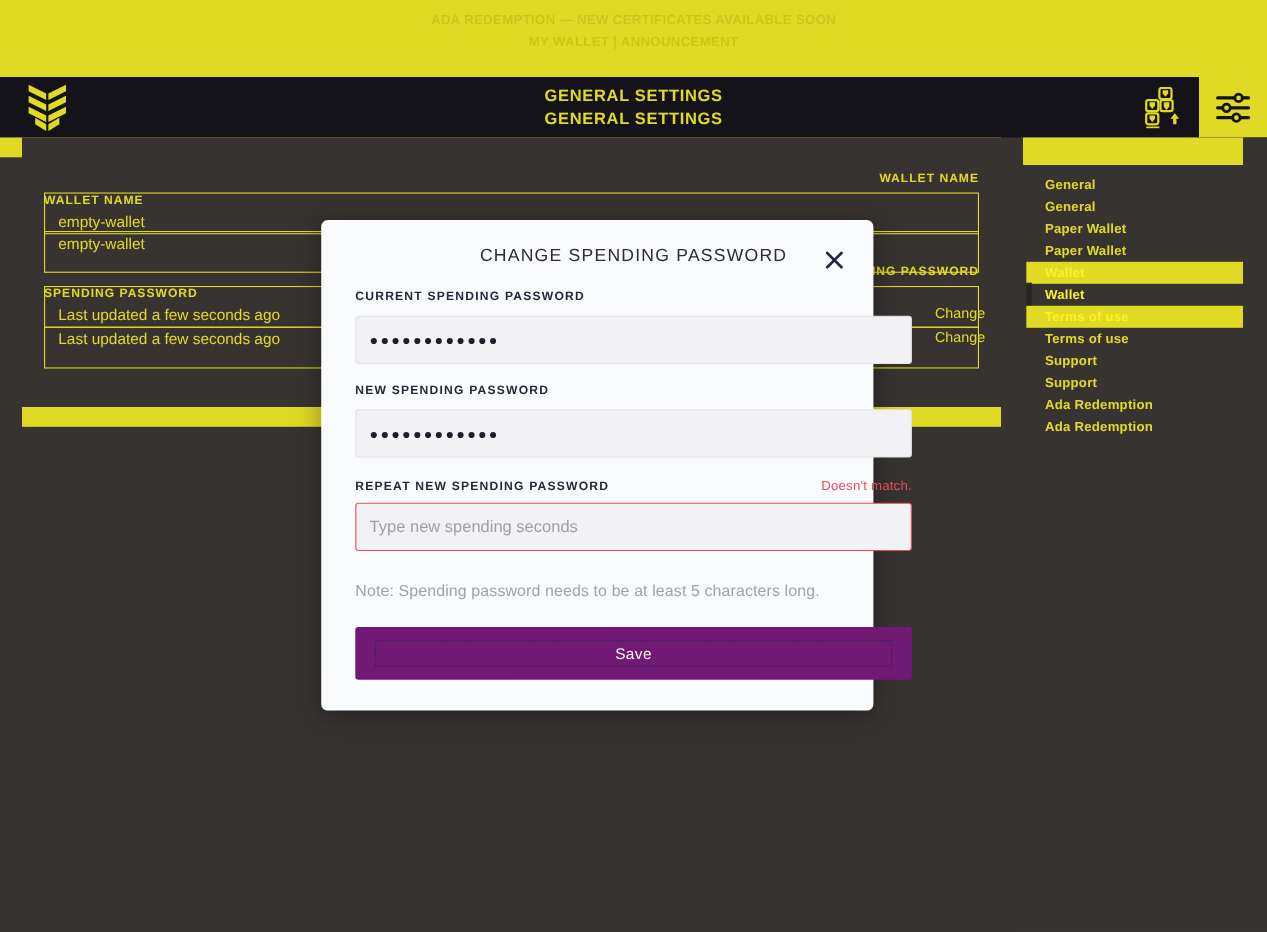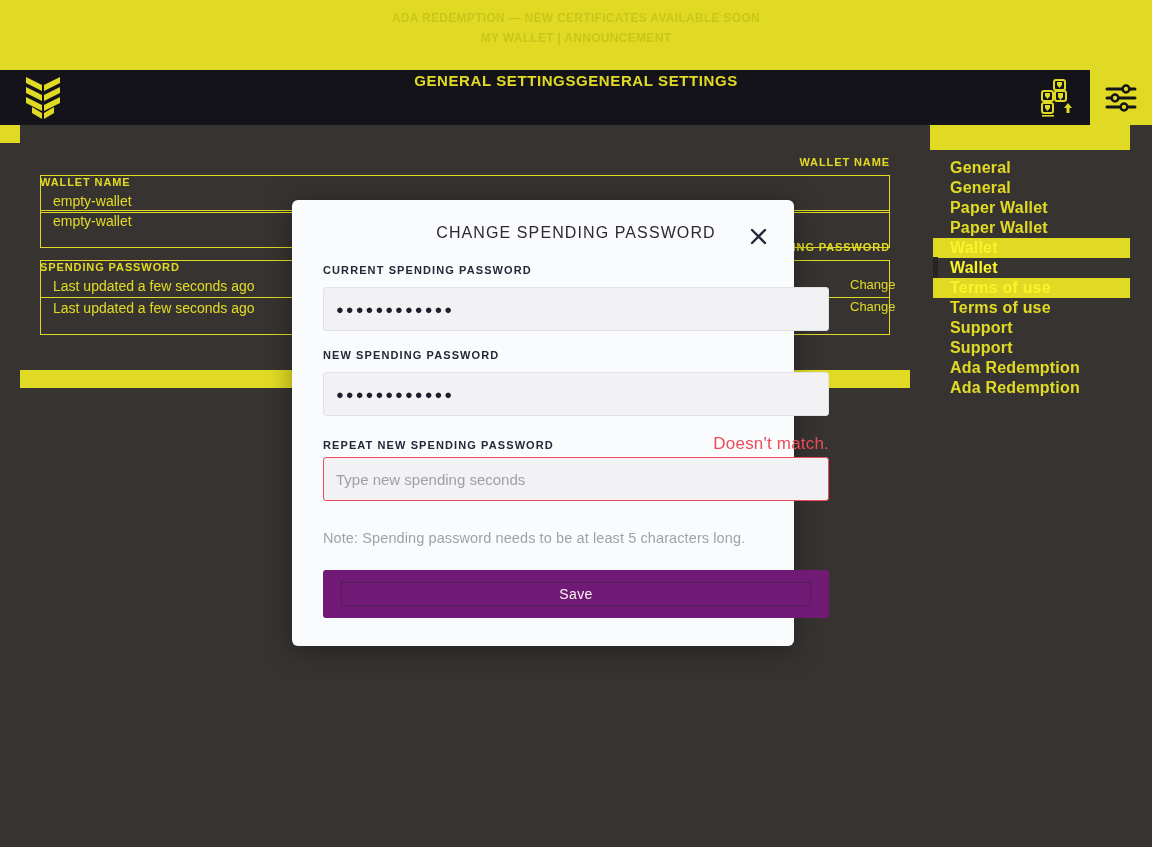--- a/index.html
+++ b/index.html
@@ -50,21 +50,22 @@
   .brand-logo {
     position: absolute;
     left: 22px; top: 3px;
     width: 42px; height: 50px;
   }
   .topbar-title-wrap {
     position: absolute;
     left: 0; top: 0;
     width: 1152px; height: 55px;
     display: flex;
-    flex-direction: row;
+    flex-direction: column;
+    align-items: center;
     justify-content: center;
   }
   .topbar-title {
     color: #fbf32a;
     font-size: 15px;
     font-weight: 700;
     letter-spacing: 0.6px;
     line-height: 21px;
     text-transform: uppercase;
   }
@@ -158,21 +159,21 @@
     position: absolute;
     left: 0; top: 33px;
     width: 222px;
   }
   .sidebar-item {
     height: 20px;
     display: flex;
     align-items: center;
     padding-left: 20px;
     color: #fbf32a;
-    font-size: 16px;
+    font-size: 12px;
     font-weight: 600;
     letter-spacing: 0.2px;
     white-space: nowrap;
     position: relative;
   }
   .sidebar-hl {
     position: absolute;
     left: 3px;
     width: 197px;
     height: 20px;
@@ -235,21 +236,21 @@
     height: 16px;
   }
   .m-label {
     font-size: 11px;
     font-weight: 700;
     letter-spacing: 1.1px;
     color: #242838;
     text-transform: uppercase;
   }
   .m-error {
-    font-size: 17px;
+    font-size: 12px;
     color: #ea4c5b;
     letter-spacing: 0.2px;
     text-align: right;
   }
   .m-input {
     margin-top: 7px;
     width: 506px;
     height: 44px;
     background: #f2f2f4;
     border: 1px solid #dfe2e7;

